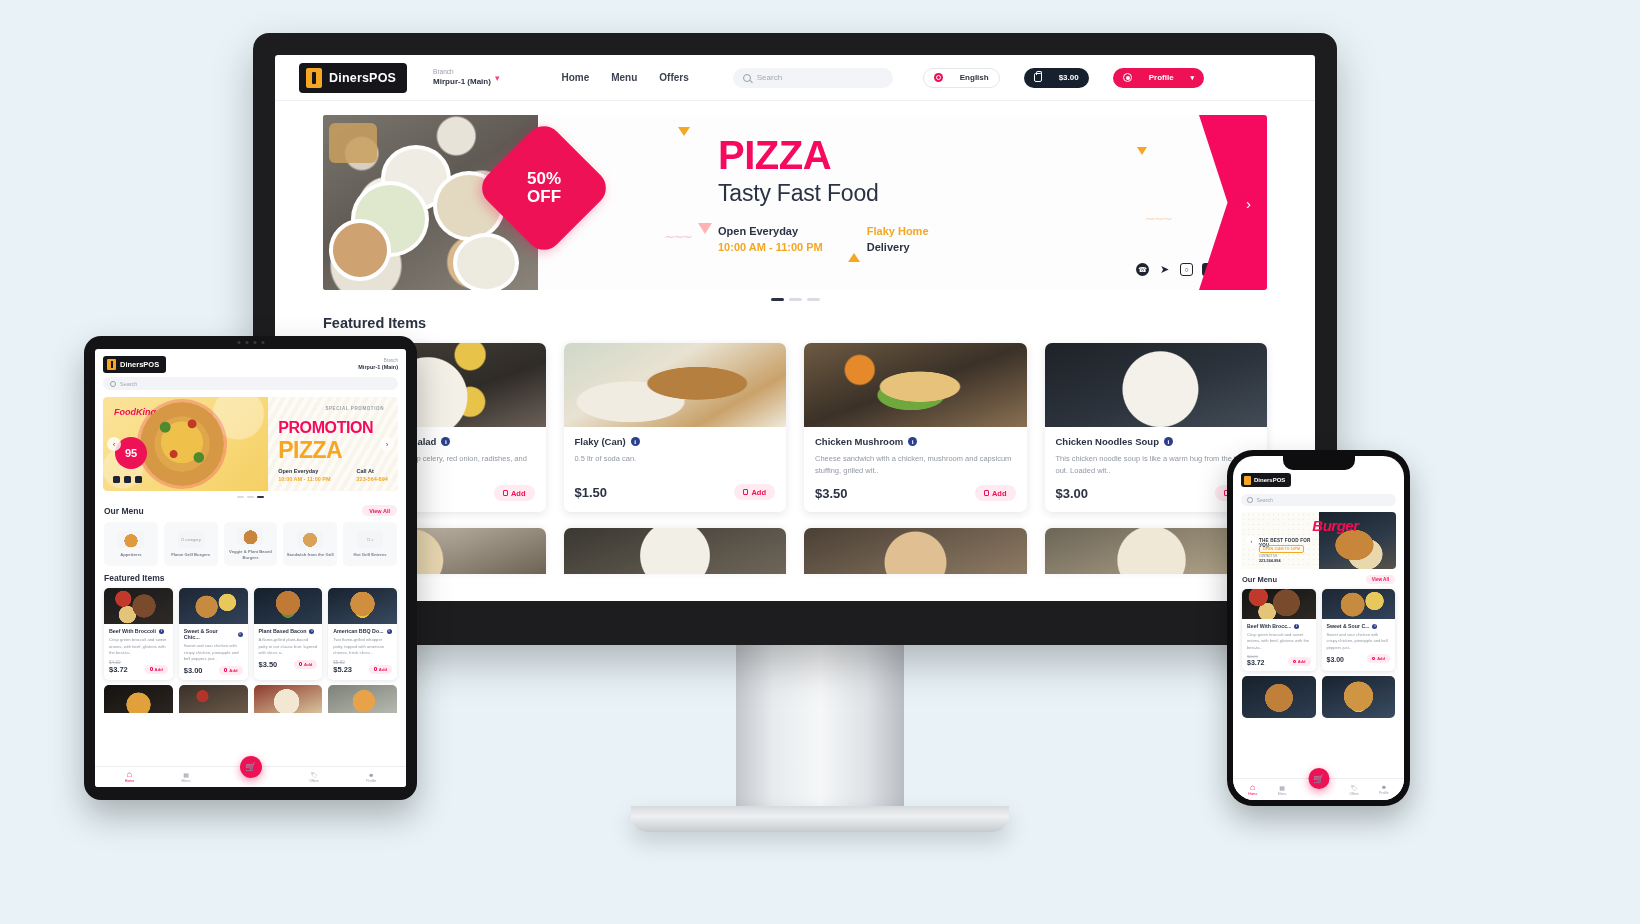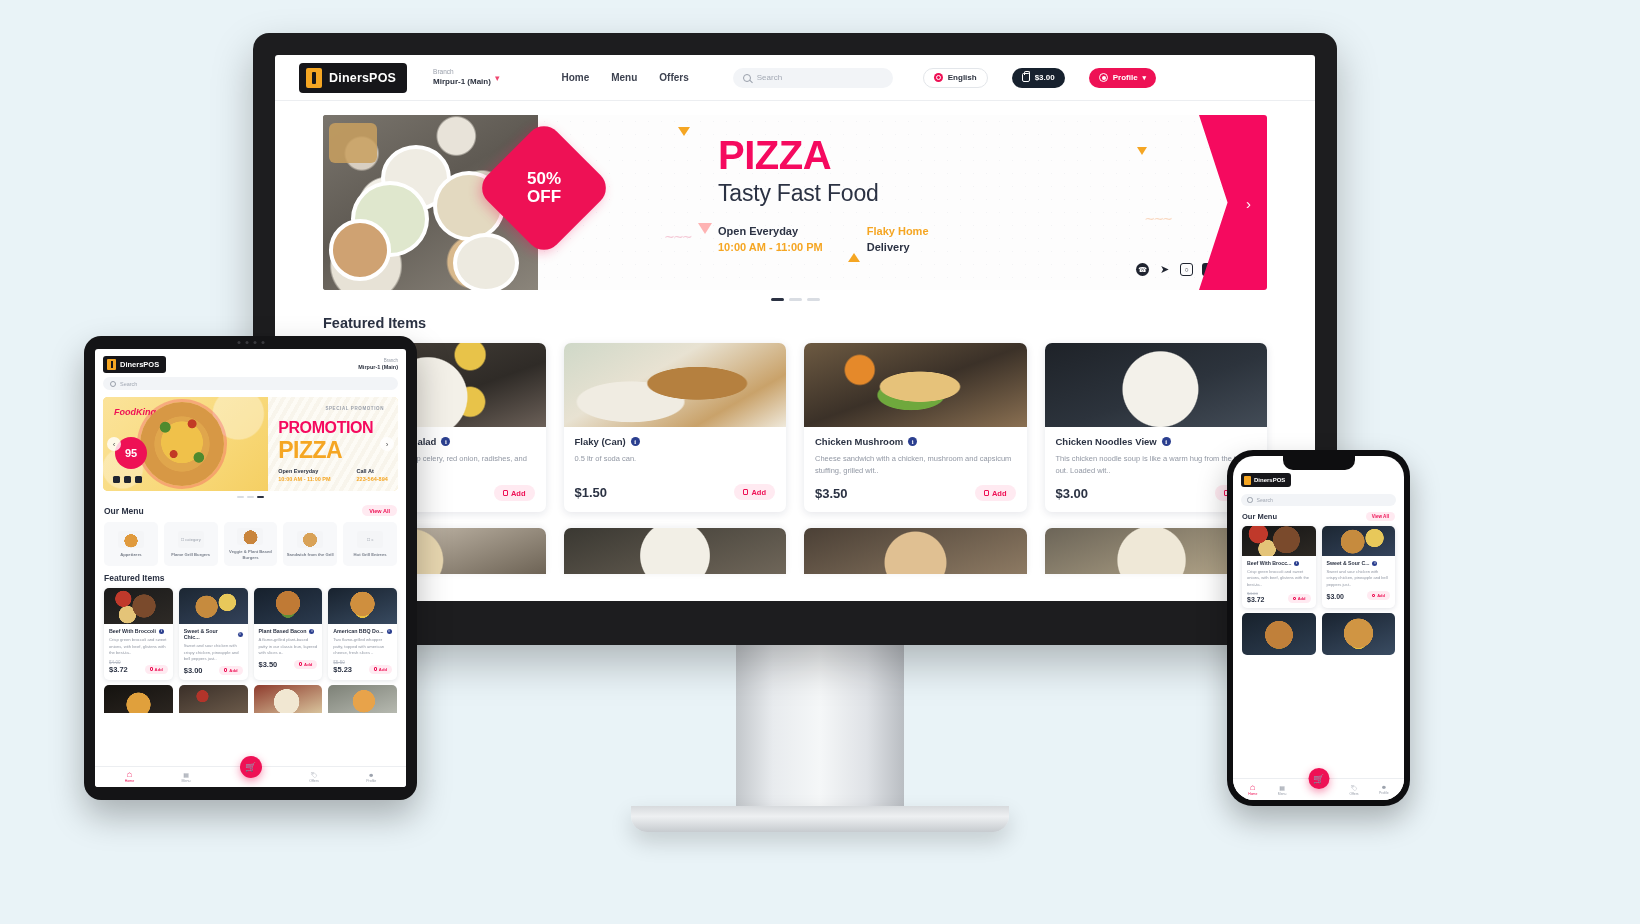--- a/index.html
+++ b/index.html
@@ -41,21 +41,21 @@
   .branch-value { font-size:8px; color:#2d3340; font-weight:bold; }
   .chev { color:#ef476f; font-size:9px; }
   .navlinks { display:flex; gap:22px; margin-left:46px; }
   .navlinks span { font-size:10px; color:#3d4250; font-weight:bold; }
   .search-box { margin-left:28px; width:160px; height:20px; background:#f2f4f7;
     border-radius:11px; display:flex; align-items:center; gap:6px; padding:0 10px; }
   .search-ico { width:8px; height:8px; border:1.3px solid #9aa0ab; border-radius:50%; position:relative; }
   .search-ico:after { content:""; position:absolute; right:-3px; bottom:-2px; width:4px; height:1.3px;
     background:#9aa0ab; transform:rotate(45deg); }
   .search-ph { font-size:8px; color:#a3a9b4; }
-  .pill { height:20px; border-radius:11px; display:flex; align-items:center; gap:5px;
+  .pill { height:20px; border-radius:11px; display:flex; align-items:center; gap:17px;
     padding:0 10px; font-size:8px; font-weight:bold; }
   .pill-lang { background:#fff; border:1px solid #e3e6ea; color:#2d3340; margin-left:14px; }
   .pill-cart { background:#17212e; color:#fff; margin-left:8px; }
   .pill-acct { background:#ee1155; color:#fff; margin-left:8px; }
   .globe { width:9px; height:9px; border-radius:50%; background:#ee1155; position:relative; }
   .globe:after{content:"";position:absolute;inset:2px;border:1px solid #fff;border-radius:50%;}
   .bagico { width:8px; height:9px; border:1.4px solid #fff; border-radius:1.5px 1.5px 2px 2px; position:relative; }
   .bagico:before{content:"";position:absolute;top:-3px;left:1.5px;width:4px;height:3px;border:1.4px solid #fff;border-bottom:0;border-radius:2px 2px 0 0;}
   .usrico{width:9px;height:9px;border:1.2px solid #fff;border-radius:50%;position:relative;}
   .usrico:after{content:"";position:absolute;left:2.2px;top:2px;width:4px;height:4px;border-radius:50%;background:#fff;}
@@ -476,21 +476,21 @@
 
           <div class="card">
             <div class="card-img">
               <div class="ph" style="background:
                 radial-gradient(circle at 52% 55%, #f3f1ea 0 30%, transparent 31%),
                 radial-gradient(circle at 52% 57%, #d9c79a 0 24%, transparent 25%),
                 linear-gradient(160deg,#1e2228 0%, #2c333c 55%, #434c57 100%);"></div>
             </div>
             <div class="card-body">
               <div class="card-title-row">
-                <span class="card-title">Chicken Noodles View</span>
+                <span class="card-title">Chicken Noodles Soup</span>
                 <span class="info-i">i</span>
               </div>
               <div class="card-desc">This chicken noodle soup is like a warm hug from the inside out. Loaded wit..</div>
               <div class="card-foot">
                 <span class="price">$3.00</span>
                 <span class="addbtn">
                   <span class="bg2"></span>
                   <span>Add</span>
                 </span>
               </div>
@@ -772,20 +772,37 @@
           <span class="p-mark"></span>
           <span class="p-name">DinersPOS</span>
         </div>
       </div>
 
       <div class="p-search">
         <span class="p-sic"></span>
         <span class="p-sp">Search</span>
       </div>
 
+      <div class="p-hero">
+        <div class="p-hero-l">
+          <div class="ph" style="background:#fdfbf6;"></div>
+          <div class="ph" style="background-image:radial-gradient(#e7e4dc .7px, transparent .8px);background-size:5px 5px;opacity:.8;"></div>
+          <span class="bestfood">THE BEST FOOD FOR YOU</span>
+          <span class="opentag">OPEN 11AM TO 10PM</span>
+          <div class="callbox">
+            <div class="callt">CONTACT US</div>
+            <div class="callv">223-564-894</div>
+          </div>
+          <span class="p-prev">‹</span>
+        </div>
+        <div class="p-hero-r">
+          <div class="ph" style="background:radial-gradient(ellipse at 46% 58%, #c8863a 0 32%, transparent 33%),radial-gradient(ellipse at 60% 74%, #e9d7ae 0 26%, transparent 27%),linear-gradient(160deg,#1b232d 0%, #2c3a49 55%, #58534a 100%);"></div>
+        </div>
+        <span class="burgerw">Burger</span>
+      </div>
 
       <div class="p-secrow">
         <span class="p-sec">Our Menu</span>
         <span class="p-viewall">View All</span>
       </div>
 
       <div class="p-cards">
         <div class="p-c">
           <div class="p-c-img">
             <div class="ph" style="background:radial-gradient(circle at 22% 26%, #c0392b 0 15%, transparent 16%),radial-gradient(circle at 60% 46%, #7a4a2c 0 28%, transparent 29%),radial-gradient(circle at 34% 76%, #e4c478 0 16%, transparent 17%),linear-gradient(160deg,#141414,#2d2924);"></div>

